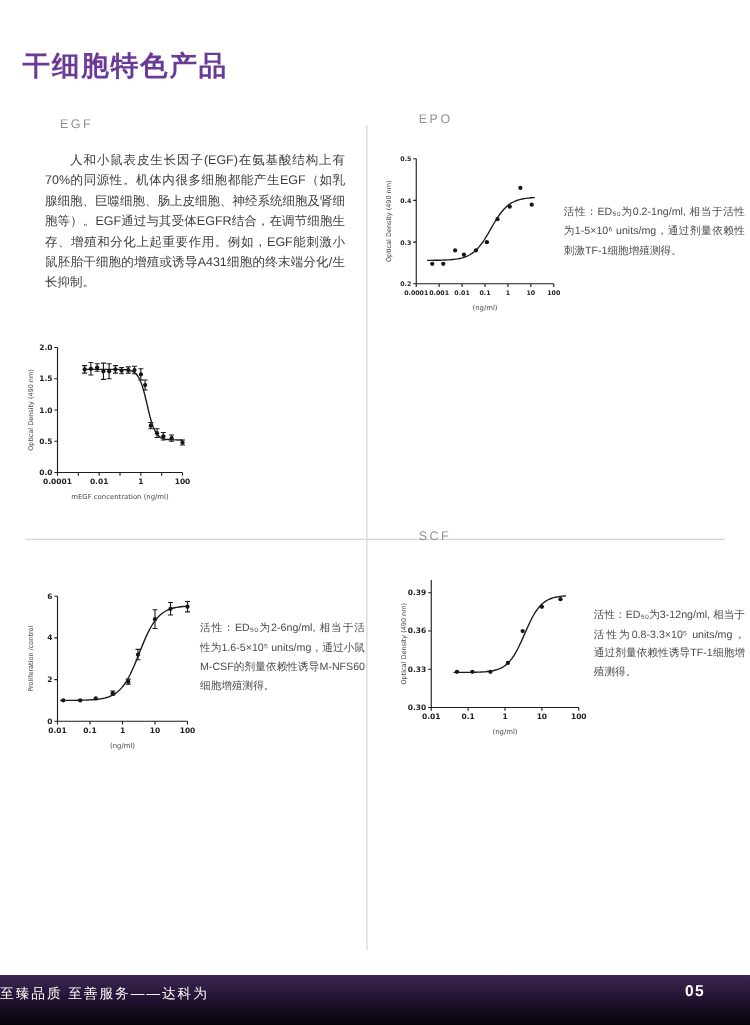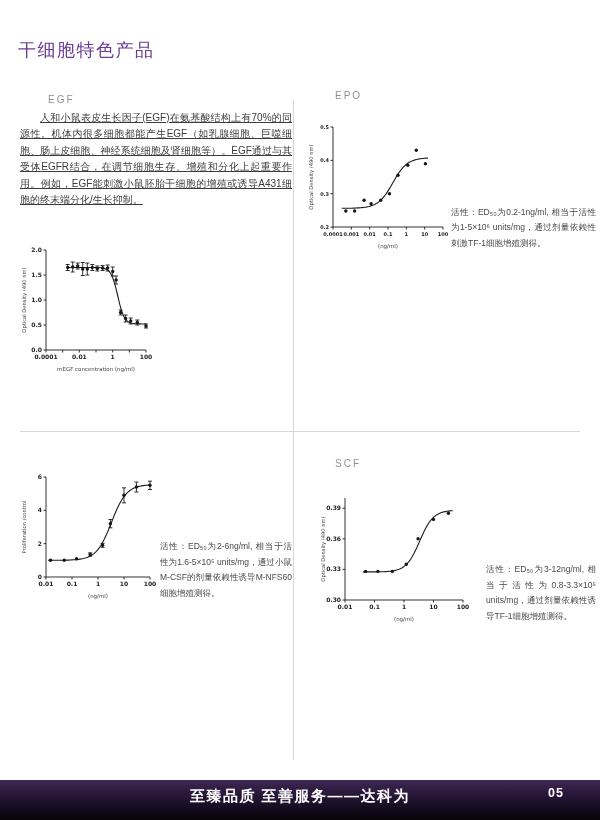--- a/index.html
+++ b/index.html
@@ -1,41 +1,41 @@
 <!DOCTYPE html>
 <html><head>
 <meta charset="utf-8">
 <style>
   html,body{margin:0;padding:0;}
   body{width:600px;height:820px;position:relative;background:#ffffff;overflow:hidden;
        font-family:"Liberation Sans","DejaVu Sans",sans-serif;}
-  .page-title{position:absolute;left:18px;top:38px;margin:0;font-size:18px;font-weight:400;
+  .page-title{position:absolute;left:18px;top:38px;margin:0;font-size:22px;font-weight:700;
        color:#6a3a96;letter-spacing:1.5px;}
   .divider-v{position:absolute;left:293px;top:100px;width:1px;height:660px;background:#d8d5dc;}
   .divider-h{position:absolute;left:20px;top:431px;width:560px;height:1px;background:#d8d5dc;}
   .sec{position:absolute;}
   #sec-egf{left:20px;top:94px;width:272px;}
   #sec-epo{left:307px;top:90px;width:289px;}
   #sec-mcsf{left:20px;top:437px;width:272px;}
-  #sec-scf{left:307px;top:458px;width:289px;}
+  #sec-scf{left:307px;top:424px;width:289px;}
   .sec-header{margin:0 0 5px 28px;font-size:10px;font-weight:400;color:#919191;letter-spacing:2px;}
-  .sec-body{margin:0;font-size:10px;line-height:16.4px;color:#3c3c3c;text-align:justify;text-indent:2em;text-decoration:underline;}
-  .row{display:flex;align-items:flex-end;}
+  .sec-body{margin:16px;font-size:10px;line-height:16.4px;color:#3c3c3c;text-align:justify;text-indent:2em;}
+  .row{display:flex;align-items:center;}
   #sec-egf .row{margin-top:34px;gap:4px;}
   #sec-epo .row{margin-top:18px;gap:2px;}
   #sec-mcsf .row{margin-top:14px;gap:4px;}
-  #sec-scf .row{margin-top:0;gap:17px;}
+  #sec-scf .row{margin-top:0;gap:6px;}
   #sec-mcsf .chart{margin-top:18px;}
   #sec-scf .chart{margin-top:16px;margin-left:12px;}
   .chart{flex:none;display:block;}
   .activity{margin:0;flex:1;font-size:8.5px;line-height:15.4px;color:#4a4a4a;text-align:justify;}
   footer{position:absolute;left:0;bottom:0;width:600px;height:40px;
        background:linear-gradient(180deg,#3e2753 0%,#241433 45%,#050308 100%);}
-  .slogan{position:absolute;left:0;width:100%;text-align:center;top:7px;font-size:15px;
-       color:#ffffff;letter-spacing:1.5px;font-weight:bold;}
+  .slogan{position:absolute;left:0;width:100%;top:7px;font-size:11px;
+       color:#ffffff;letter-spacing:1.5px;}
   .pagenum{position:absolute;right:36px;top:6px;font-size:12.5px;font-weight:700;
        color:#ffffff;letter-spacing:1px;text-align:center;}
 </style>
 </head>
 <body>
 
 <h1 class="page-title">干细胞特色产品</h1>
 
 <div class="divider-v"></div>
 <div class="divider-h"></div>

